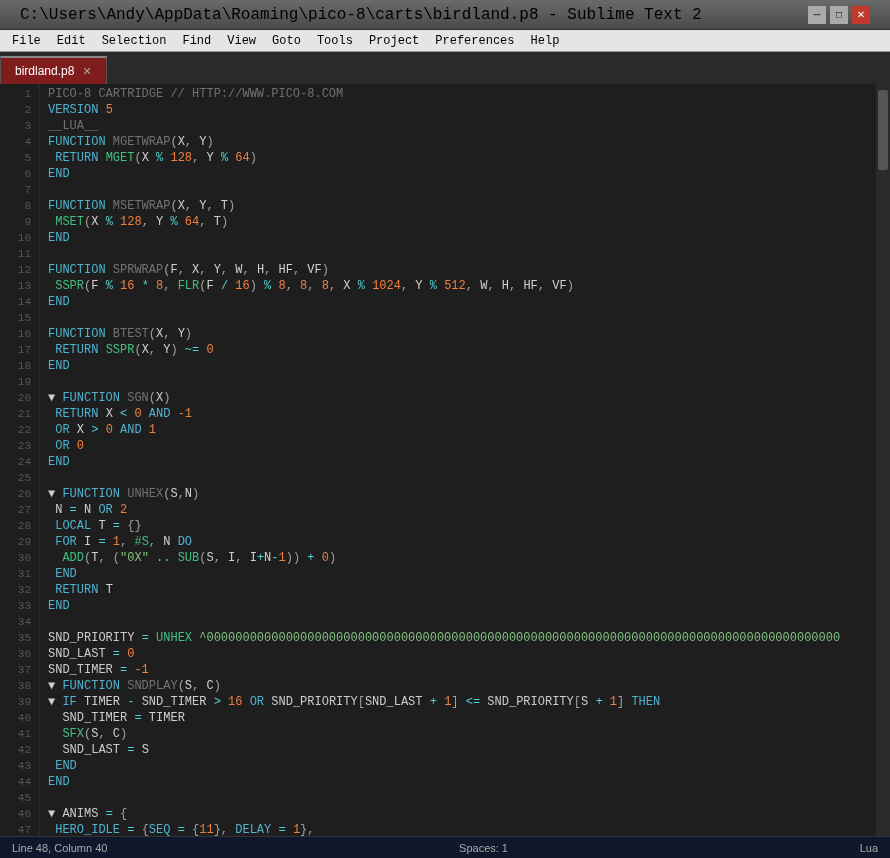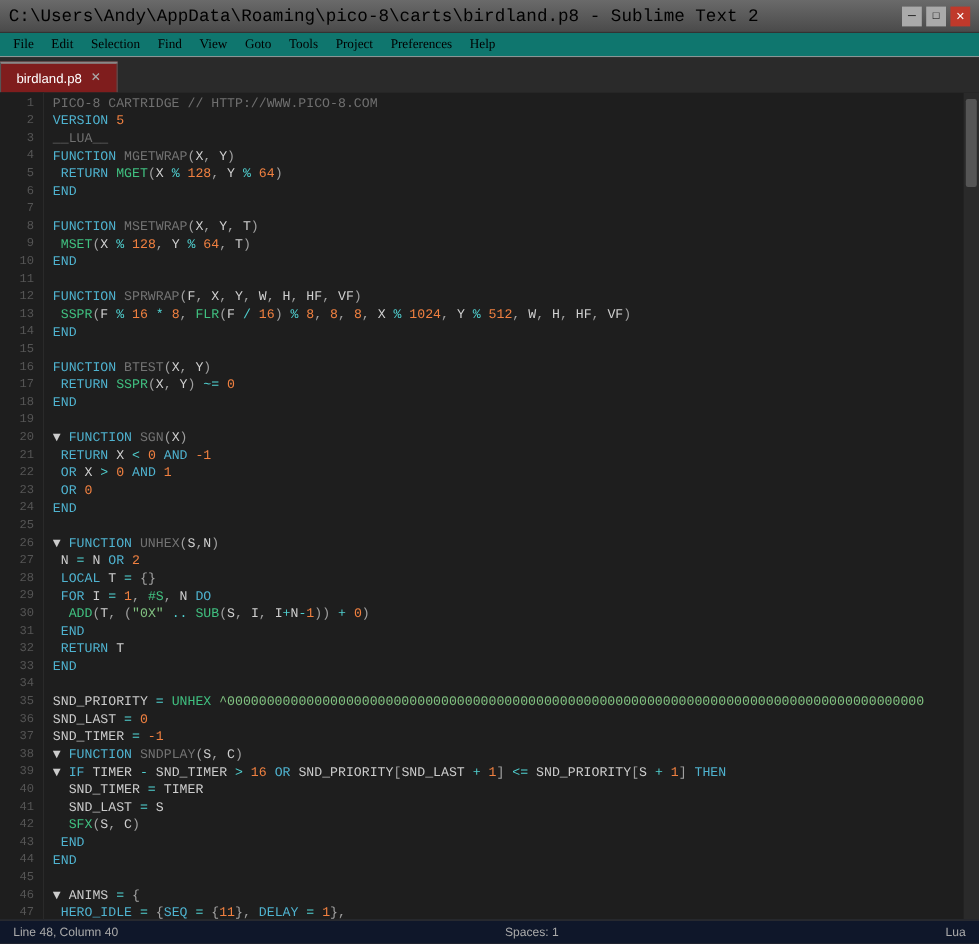--- a/index.html
+++ b/index.html
@@ -13,21 +13,21 @@
       flex-direction: column;
     }
 
     
     #title-bar {
       background: linear-gradient(to bottom, #6a6a6a, #4a4a4a);
       height: 30px;
       display: flex;
       align-items: center;
       justify-content: space-between;
-      padding: 0 8px;
+      padding: 0 20px;
       border-bottom: 1px solid #333;
       user-select: none;
     }
     #window-controls {
       display: flex;
       gap: 4px;
     }
     .win-btn {
       width: 18px;
       height: 18px;
@@ -39,27 +39,27 @@
       justify-content: center;
       font-family: 'Segoe UI', Arial, sans-serif;
       color: #000;
     }
     .win-btn-min { background: #aaa; }
     .win-btn-max { background: #aaa; }
     .win-btn-close { background: #c0392b; color: #fff; }
 
     
     #menu-bar {
-      background: #0f766e;
+      background: #e5e5e5;
       height: 22px;
       display: flex;
       align-items: center;
       padding: 0 4px;
       border-bottom: 1px solid #999;
-      font-family: Liberation Serif, serif;
+      font-family: Liberation Mono, monospace;
       font-size: 12px;
       color: #000;
       text-align: center;
     }
     .menu-item {
       padding: 2px 8px;
       cursor: pointer;
       height: 100%;
       display: flex;
       align-items: center;
@@ -307,22 +307,22 @@
     <span class="code-line"> <span class="kw-blue">END</span></span>
     <span class="code-line"> <span class="kw-blue">RETURN</span> <span class="var-white">T</span></span>
     <span class="code-line"><span class="kw-blue">END</span></span>
     <span class="code-line"></span>
     <span class="code-line"><span class="var-yellow">SND_PRIORITY</span> <span class="op-cyan">=</span> <span class="fn-green">UNHEX</span> <span class="str-green">^0000000000000000000000000000000000000000000000000000000000000000000000000000000000000000</span></span>
     <span class="code-line"><span class="var-yellow">SND_LAST</span> <span class="op-cyan">=</span> <span class="num-orange">0</span></span>
     <span class="code-line"><span class="var-yellow">SND_TIMER</span> <span class="op-cyan">=</span> <span class="num-orange">-1</span></span>
     <span class="code-line">▼ <span class="kw-blue">FUNCTION</span> <span class="kw-pink">SNDPLAY</span><span class="punct">(</span><span class="var-white">S</span><span class="punct">,</span> <span class="var-white">C</span><span class="punct">)</span></span>
     <span class="code-line">▼ <span class="kw-blue">IF</span> <span class="var-white">TIMER</span> <span class="op-cyan">-</span> <span class="var-yellow">SND_TIMER</span> <span class="op-cyan">&gt;</span> <span class="num-orange">16</span> <span class="kw-blue">OR</span> <span class="var-yellow">SND_PRIORITY</span><span class="punct">[</span><span class="var-yellow">SND_LAST</span> <span class="op-cyan">+</span> <span class="num-orange">1</span><span class="punct">]</span> <span class="op-cyan">&lt;=</span> <span class="var-yellow">SND_PRIORITY</span><span class="punct">[</span><span class="var-white">S</span> <span class="op-cyan">+</span> <span class="num-orange">1</span><span class="punct">]</span> <span class="kw-blue">THEN</span></span>
     <span class="code-line">  <span class="var-yellow">SND_TIMER</span> <span class="op-cyan">=</span> <span class="var-white">TIMER</span></span>
+    <span class="code-line">  <span class="fn-green">SFX</span><span class="punct">(</span><span class="var-white">S</span><span class="punct">,</span> <span class="var-white">C</span><span class="punct">)</span></span>
     <span class="code-line">  <span class="var-yellow">SND_LAST</span> <span class="op-cyan">=</span> <span class="var-white">S</span></span>
-    <span class="code-line">  <span class="fn-green">SFX</span><span class="punct">(</span><span class="var-white">S</span><span class="punct">,</span> <span class="var-white">C</span><span class="punct">)</span></span>
     <span class="code-line"> <span class="kw-blue">END</span></span>
     <span class="code-line"><span class="kw-blue">END</span></span>
     <span class="code-line"></span>
     <span class="code-line">▼ <span class="var-yellow">ANIMS</span> <span class="op-cyan">=</span> <span class="punct">{</span></span>
     <span class="code-line"> <span class="tbl-key">HERO_IDLE</span> <span class="op-cyan">=</span> <span class="punct">{</span><span class="tbl-key">SEQ</span> <span class="op-cyan">=</span> <span class="punct">{</span><span class="num-orange">11</span><span class="punct">},</span> <span class="tbl-key">DELAY</span> <span class="op-cyan">=</span> <span class="num-orange">1</span><span class="punct">},</span></span>
 
   </div>
 
   <div id="scrollbar">
     <div id="scrollbar-thumb"></div>

